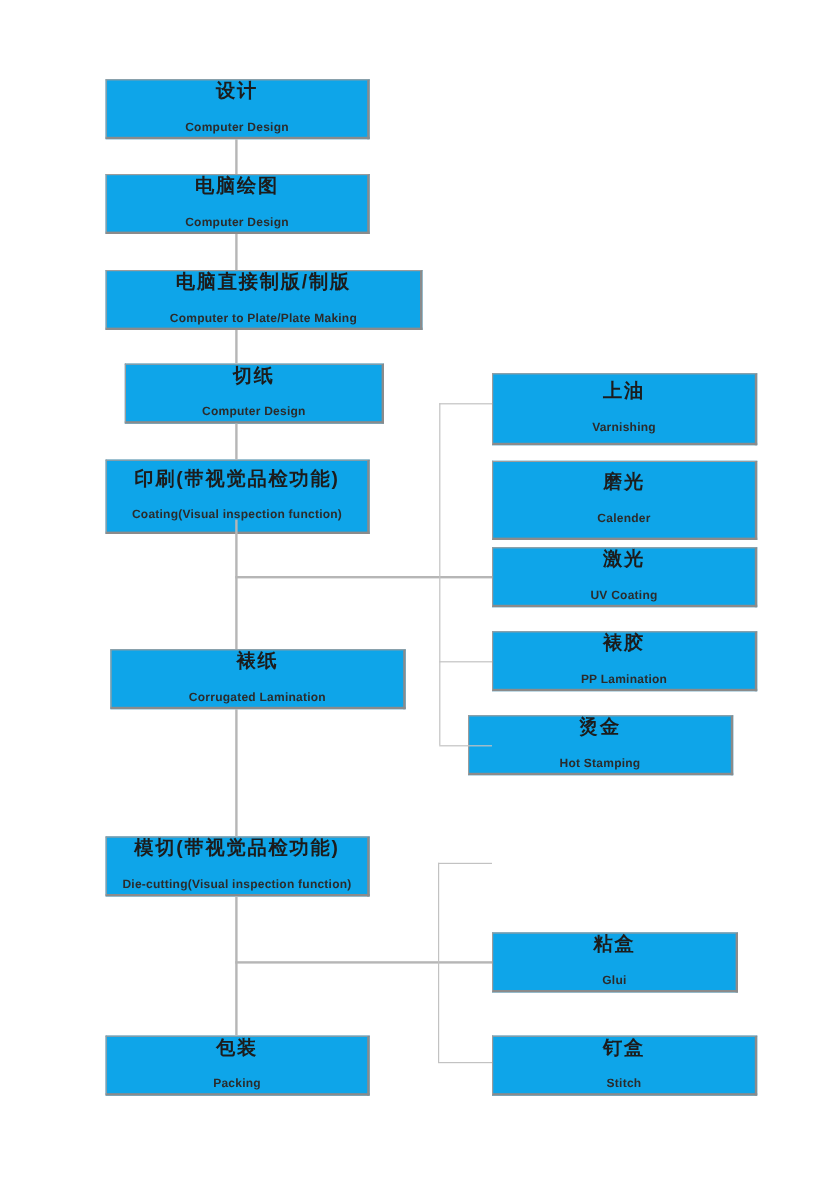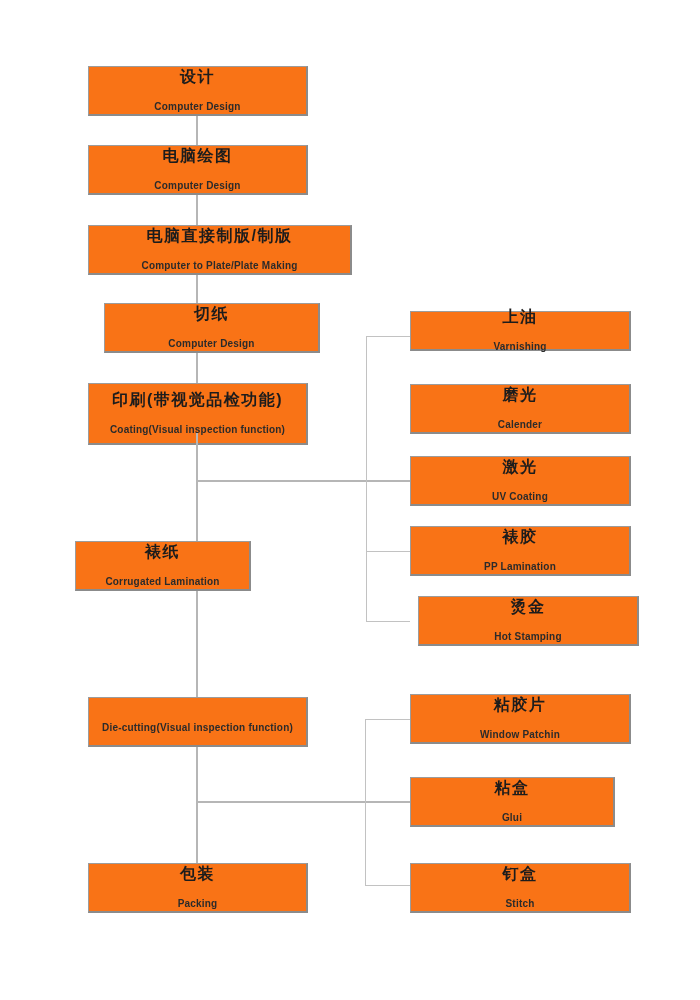--- a/index.html
+++ b/index.html
@@ -10,21 +10,21 @@
   #canvas {
     position: relative;
     width: 700px;
     height: 1000px;
     background: var(--bg, #ffffff);
     overflow: hidden;
   }
   .box {
     position: absolute;
     box-sizing: border-box;
-    background: #f97316;
+    background: #0ea5e9;
     border: 1px solid var(--box-border, #9c9c9c);
     border-right: 2px solid var(--box-border-dark, #8b8b8b);
     border-bottom: 2px solid var(--box-border-dark, #8b8b8b);
     display: flex;
     flex-direction: column;
     align-items: center;
     justify-content: center;
     gap: 1px;
   }
   .zh {
@@ -70,57 +70,54 @@
     <div class="en">Computer to Plate/Plate Making</div>
   </div>
   <div class="box" style="left:104px;top:303px;width:216px;height:50px">
     <div class="zh">切纸</div>
     <div class="en">Computer Design</div>
   </div>
   <div class="box" style="left:88px;top:383px;width:220px;height:62px">
     <div class="zh">印刷(带视觉品检功能)</div>
     <div class="en">Coating(Visual inspection function)</div>
   </div>
-  <div class="box" style="left:75px;top:541px;width:176px;height:50px">
+  <div class="box" style="left:92px;top:541px;width:246px;height:50px">
     <div class="zh">裱纸</div>
     <div class="en">Corrugated Lamination</div>
   </div>
   <div class="box" style="left:88px;top:697px;width:220px;height:50px">
+    <div class="zh">模切(带视觉品检功能)</div>
     <div class="en">Die-cutting(Visual inspection function)</div>
   </div>
   <div class="box" style="left:88px;top:863px;width:220px;height:50px">
     <div class="zh">包装</div>
     <div class="en">Packing</div>
   </div>
 
-  <div class="box" style="left:410px;top:311px;width:221px;height:40px">
+  <div class="box" style="left:410px;top:311px;width:221px;height:60px">
     <div class="zh">上油</div>
     <div class="en">Varnishing</div>
   </div>
-  <div class="box" style="left:410px;top:384px;width:221px;height:50px">
+  <div class="box" style="left:410px;top:384px;width:221px;height:66px">
     <div class="zh">磨光</div>
     <div class="en">Calender</div>
   </div>
   <div class="box" style="left:410px;top:456px;width:221px;height:50px">
     <div class="zh">激光</div>
     <div class="en">UV Coating</div>
   </div>
   <div class="box" style="left:410px;top:526px;width:221px;height:50px">
     <div class="zh">裱胶</div>
     <div class="en">PP Lamination</div>
   </div>
-  <div class="box" style="left:418px;top:596px;width:221px;height:50px">
+  <div class="box" style="left:390px;top:596px;width:221px;height:50px">
     <div class="zh">烫金</div>
     <div class="en">Hot Stamping</div>
   </div>
 
-  <div class="box" style="left:410px;top:694px;width:221px;height:50px">
-    <div class="zh">粘胶片</div>
-    <div class="en">Window Patchin</div>
-  </div>
   <div class="box" style="left:410px;top:777px;width:205px;height:50px">
     <div class="zh">粘盒</div>
     <div class="en">Glui</div>
   </div>
   <div class="box" style="left:410px;top:863px;width:221px;height:50px">
     <div class="zh">钉盒</div>
     <div class="en">Stitch</div>
   </div>
 
   <div class="line" style="left:196px;top:116px;width:2px;height:29px"></div>

